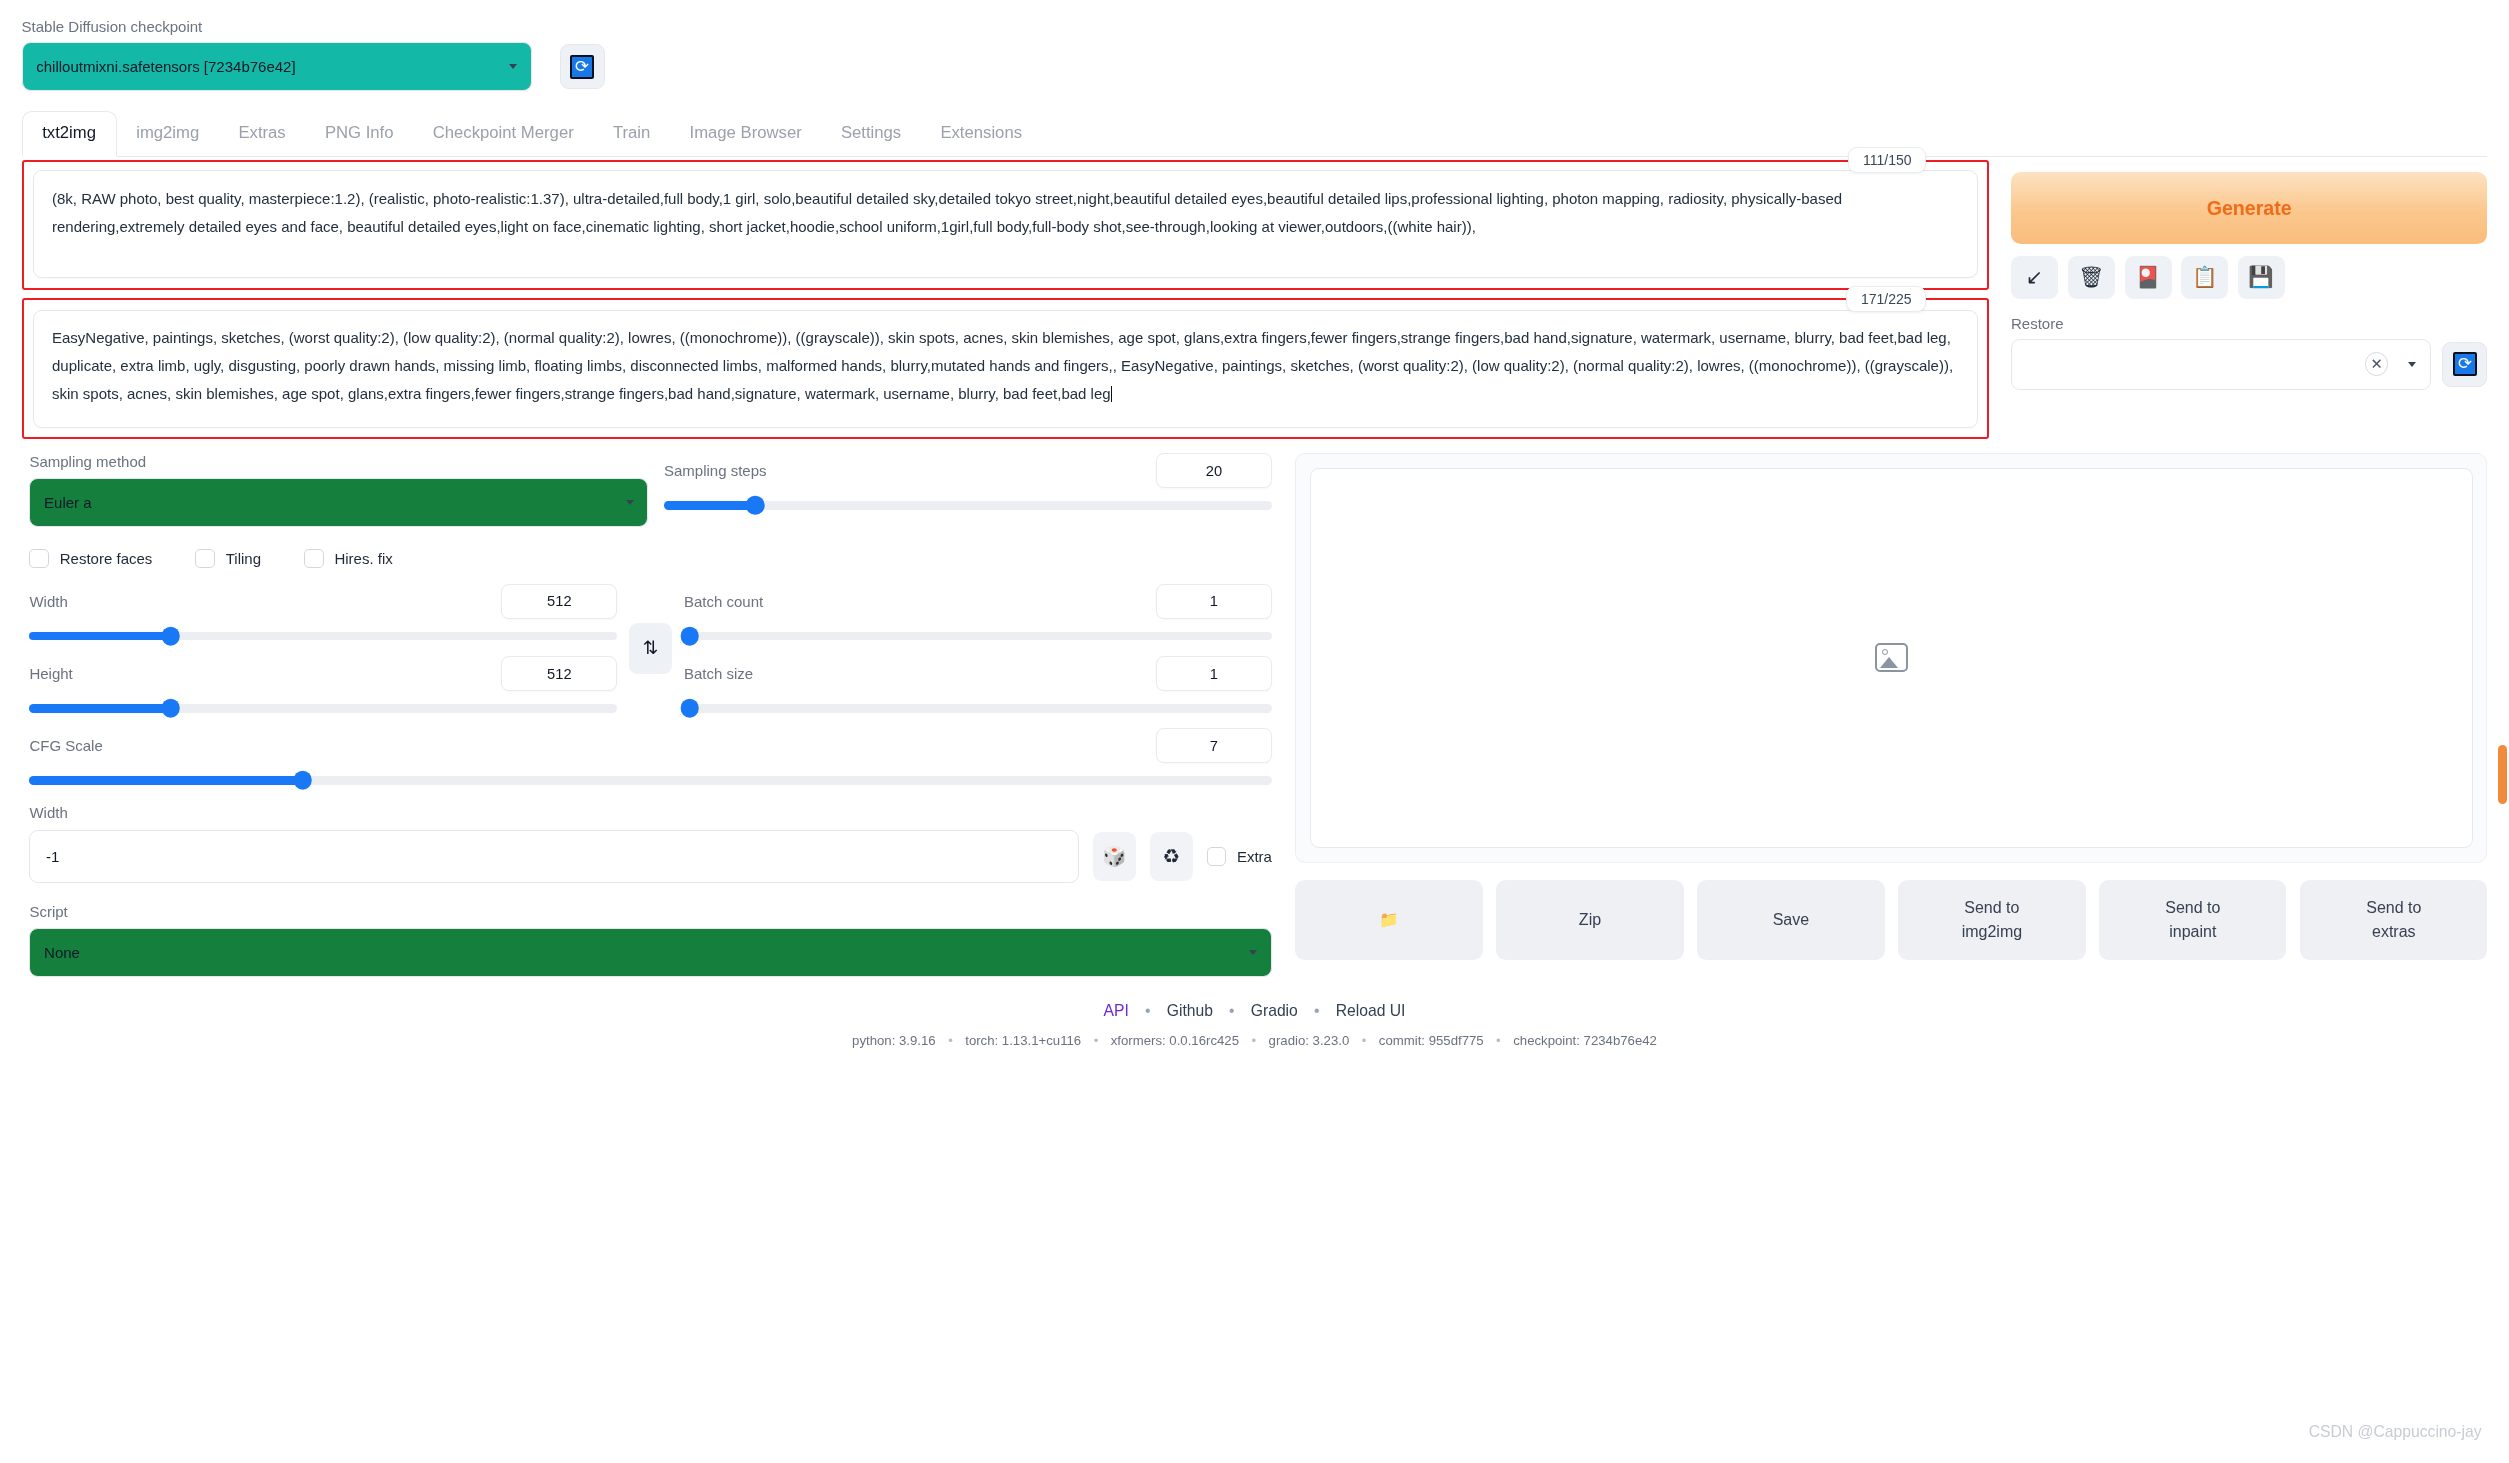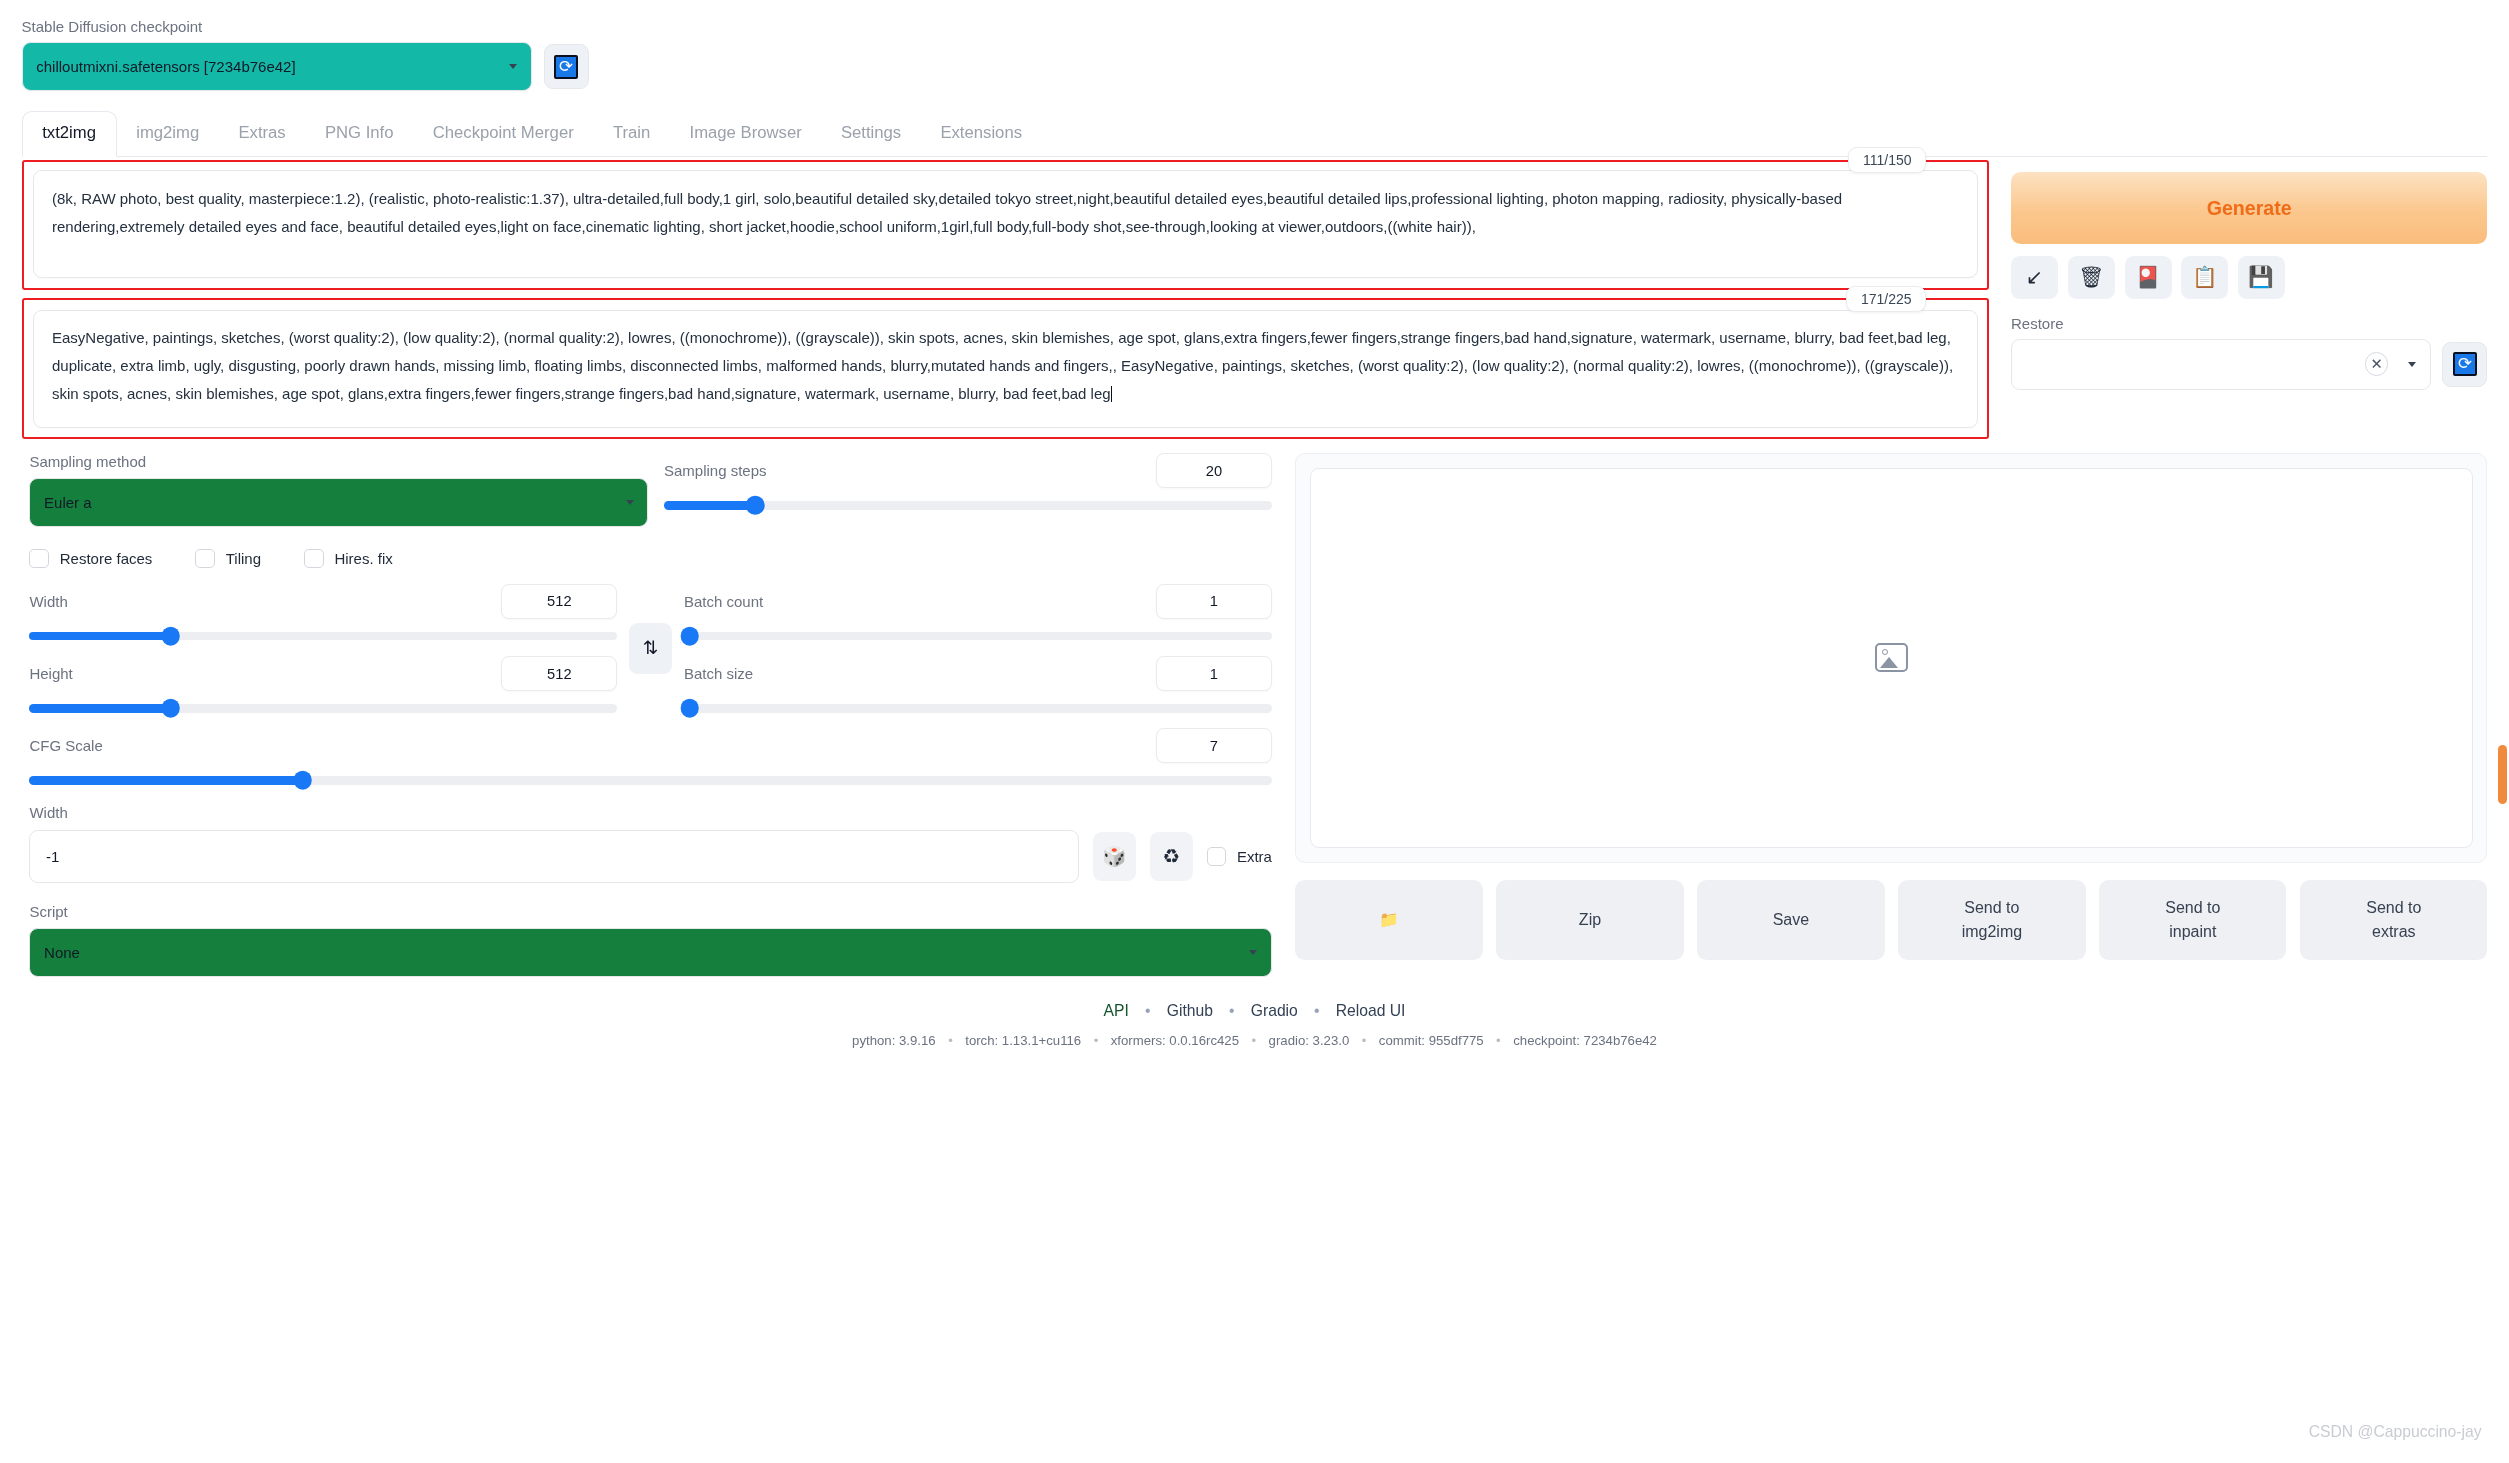--- a/index.html
+++ b/index.html
@@ -8,21 +8,21 @@
     width:2509px; height:1463px;
     background:#ffffff;
     font-family:"Liberation Sans", sans-serif;
     color:#1f2937;
     overflow:hidden;
     position:relative;
   }
   .app { padding:17.6px 21.6px 0 21.6px; }
 
   
-  .ckpt-row { display:flex; align-items:flex-end; gap:12px; }
+  .ckpt-row { display:flex; align-items:flex-end; gap:28px; }
   .ckpt-block { width:510px; }
   .field-label { font-size:15px; color:#6b7280; margin-bottom:6.9px; line-height:1.2; }
   .select-box {
     height:49px; border:1px solid #e5e7eb; border-radius:8.8px; background:#14b8a6;
     display:flex; align-items:center; padding:0 13.7px; font-size:15px; color:#111827;
     box-shadow:0 1px 2px rgba(0,0,0,.03);
   }
   .select-box .val { flex:1; white-space:nowrap; overflow:hidden; text-overflow:ellipsis; }
   .caret { width:0;height:0;border-left:4.9px solid transparent;border-right:4.9px solid transparent;border-top:5.9px solid #374151; margin-left:7.8px; }
   .sq-btn {
@@ -391,21 +391,21 @@
         <div class="out-btn" style="white-space:pre-line">Send to
 inpaint</div>
         <div class="out-btn" style="white-space:pre-line">Send to
 extras</div>
       </div>
     </div>
   </div>
 
   <div class="footer">
     <div class="f-links">
-      <a style="color:#14532d;text-decoration:none">API</a>
+      <a style="color:#6d28d9;text-decoration:none">API</a>
       <span class="sep">•</span>
       <a style="color:#334155;text-decoration:none">Github</a>
       <span class="sep">•</span>
       <a style="color:#334155;text-decoration:none">Gradio</a>
       <span class="sep">•</span>
       <a style="color:#334155;text-decoration:none">Reload UI</a>
     </div>
     <div class="f-ver">
       <span>python: 3.9.16</span>
       <span class="sep">•</span>

